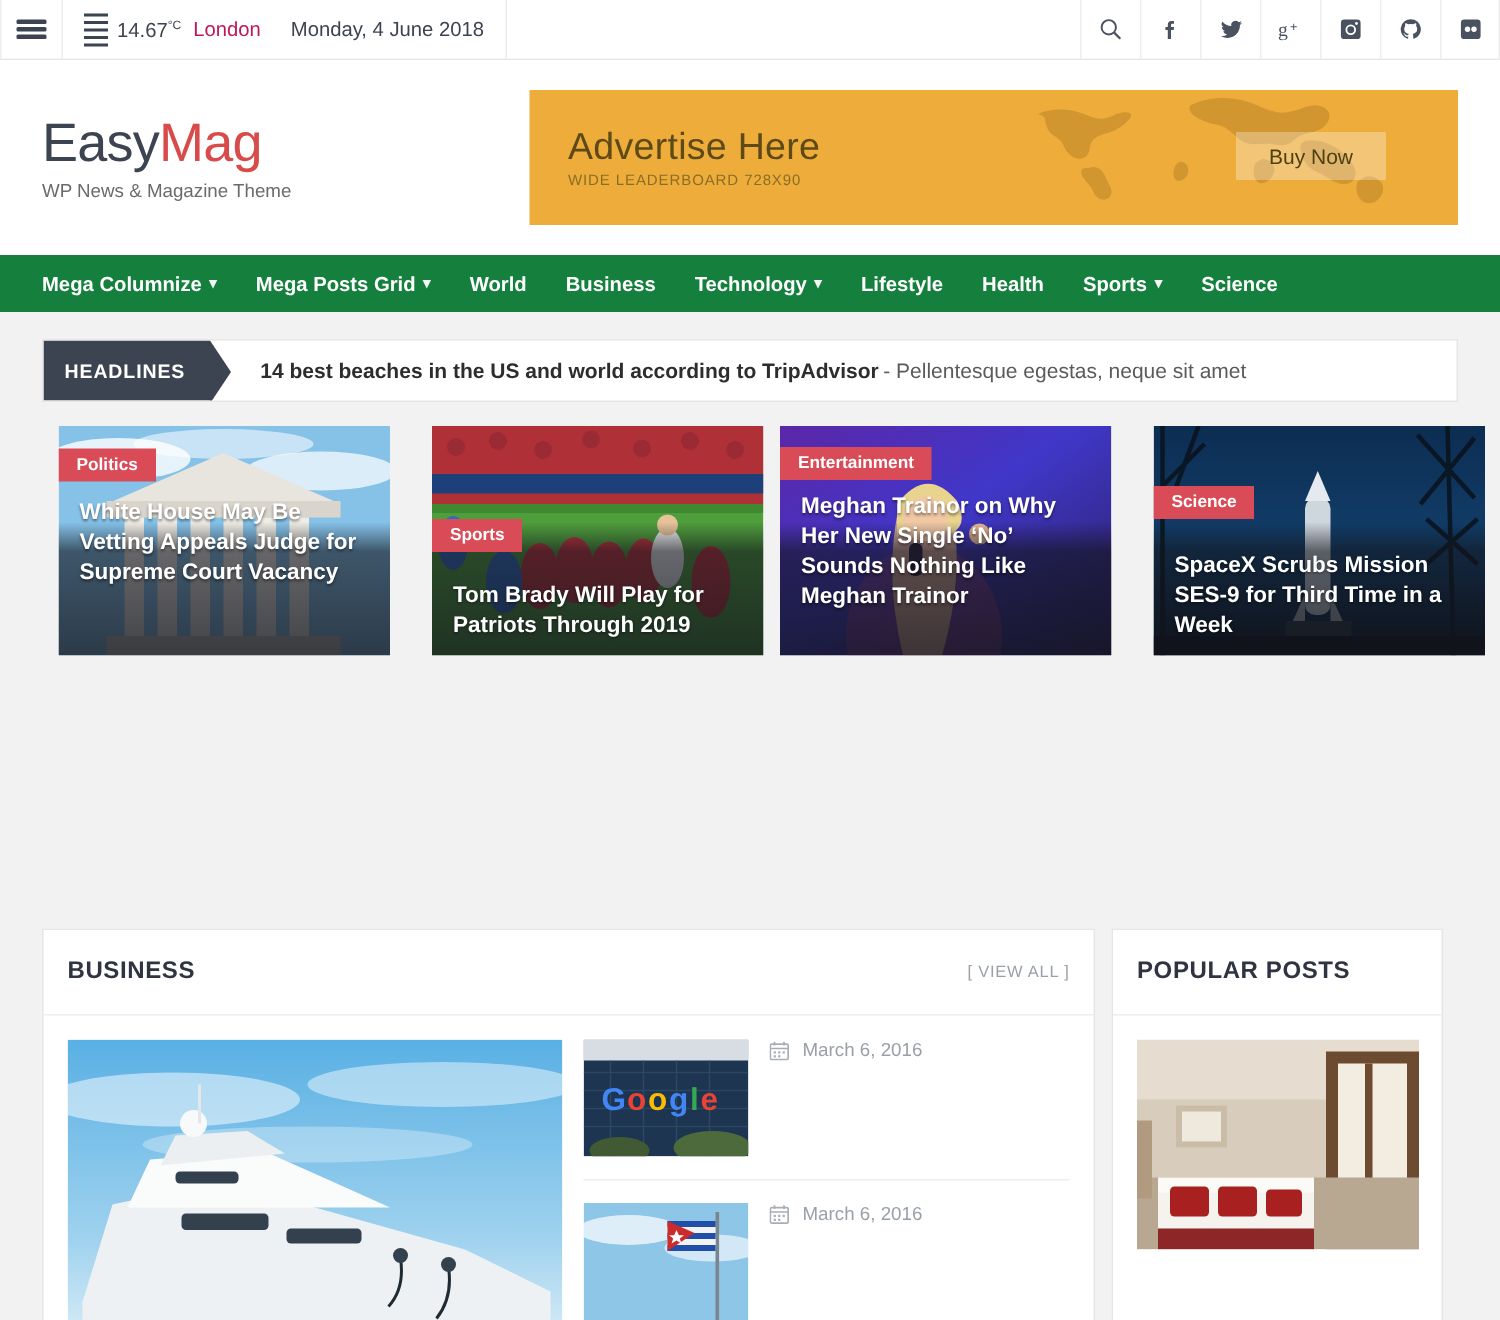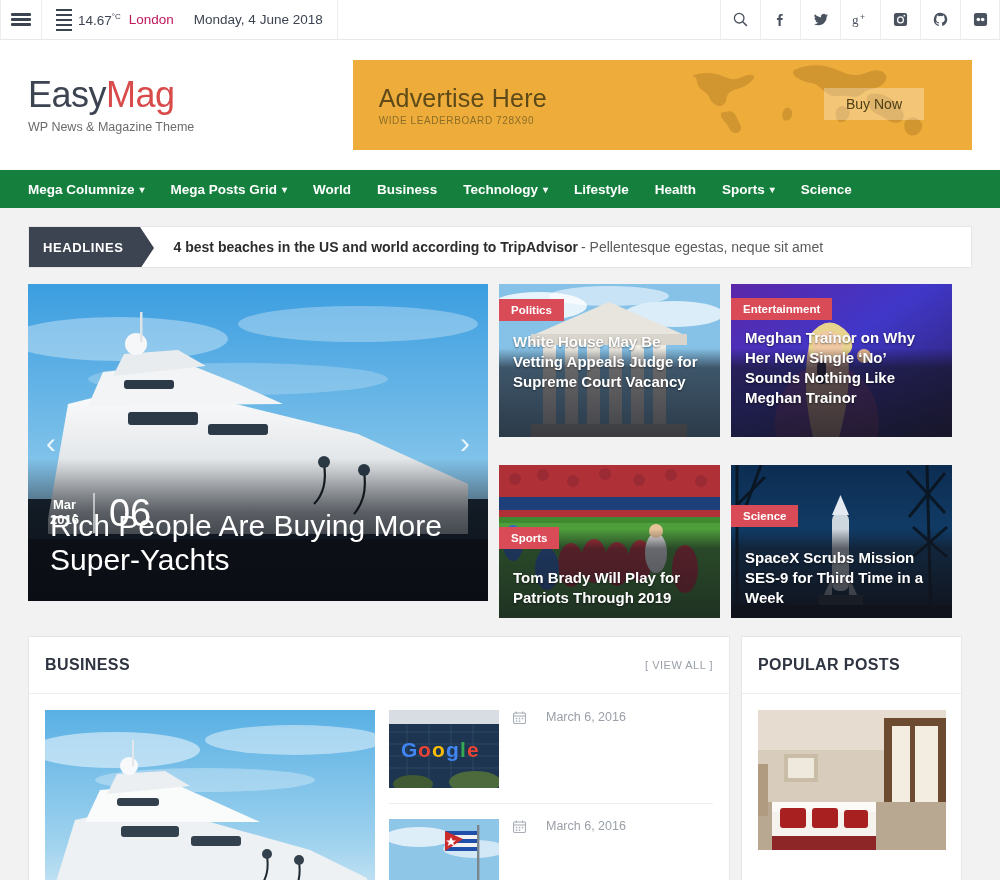--- a/index.html
+++ b/index.html
@@ -115,21 +115,21 @@
   }
   .hl-text { display: flex; align-items: center; padding-left: 34px; font-size: 14px; color: #5b5b5b;}
   .hl-text b { color: #2d2d2d; font-weight: bold; margin-right: 3px;}
 
   
   .feat { margin-top: 16px; display: flex; gap: 11px; }
   .feat-main {
     position: relative; width: 460px; height: 317px; overflow: hidden;
     cursor: pointer;
   }
-  .feat-col { display: flex; flex-direction: column; gap: 28px; }
+  .feat-col { display: flex; flex-direction: row; gap: 28px; }
   .feat-card {
     position: relative; width: 221px; height: 153px; overflow: hidden;
     cursor: pointer;
   }
 
   .ph { position: absolute; inset: 0; }
 
   .cat-badge {
     position: absolute; left: 0; top: 15px; z-index: 4;
     background: #d94b57; color: #fff; font-size: 11.5px; font-weight: bold;
@@ -181,21 +181,21 @@
     padding: 0 16px; border-bottom: 1px solid #eee;
   }
   .panel-title { font-size: 16px; font-weight: bold; color: #2e3440; letter-spacing: .4px; }
   .view-all { font-size: 11px; color: #9aa0a8; letter-spacing: .5px; cursor: pointer; }
   .panel-body { display: flex; padding: 16px; gap: 14px; }
   .big-thumb { width: 330px; height: 190px; position: relative; overflow: hidden; cursor:pointer;}
   .list-col { flex: 1; }
   .list-item { display: flex; gap: 14px; padding-bottom: 15px; border-bottom: 1px solid #eee; margin-bottom: 15px; }
   .li-thumb { width: 110px; height: 78px; position: relative; overflow: hidden; flex: none; cursor:pointer;}
   .li-body { flex: 1; }
-  .li-date { font-size: 12.5px; color: #9aa0a8; display: flex; align-items: center; gap: 20px; }
+  .li-date { font-size: 12.5px; color: #9aa0a8; display: flex; align-items: center; gap: 9px; }
   .li-title { font-size: 15px; font-weight: bold; color: #2e3440; line-height: 1.45; margin-top: 7px; cursor:pointer;}
   .side-body { padding: 16px; }
   .side-thumb { width: 188px; height: 140px; position: relative; overflow:hidden; cursor:pointer;}
 
   .cal { width: 13px; height: 13px; position: relative; display:inline-block; }
 </style>
 </head>
 <body>
 
 <div class="topbar">
@@ -326,21 +326,21 @@
   <div class="nav-item">
     <span>Science</span>
   </div>
 </div>
 
 <div class="wrap">
 
   <div class="headlines">
     <div class="hl-tag">HEADLINES</div>
     <div class="hl-text">
-      <b>4 best beaches in the US and world according to TripAdvisor</b>
+      <b>14 best beaches in the US and world according to TripAdvisor</b>
       <span>- Pellentesque egestas, neque sit amet</span>
     </div>
   </div>
 
   <div class="feat">
 
     <div class="feat-main">
       <svg class="ph" viewBox="0 0 460 317" preserveAspectRatio="none">
         <defs>
           <linearGradient id="sky1" x1="0" y1="0" x2="0" y2="1">

